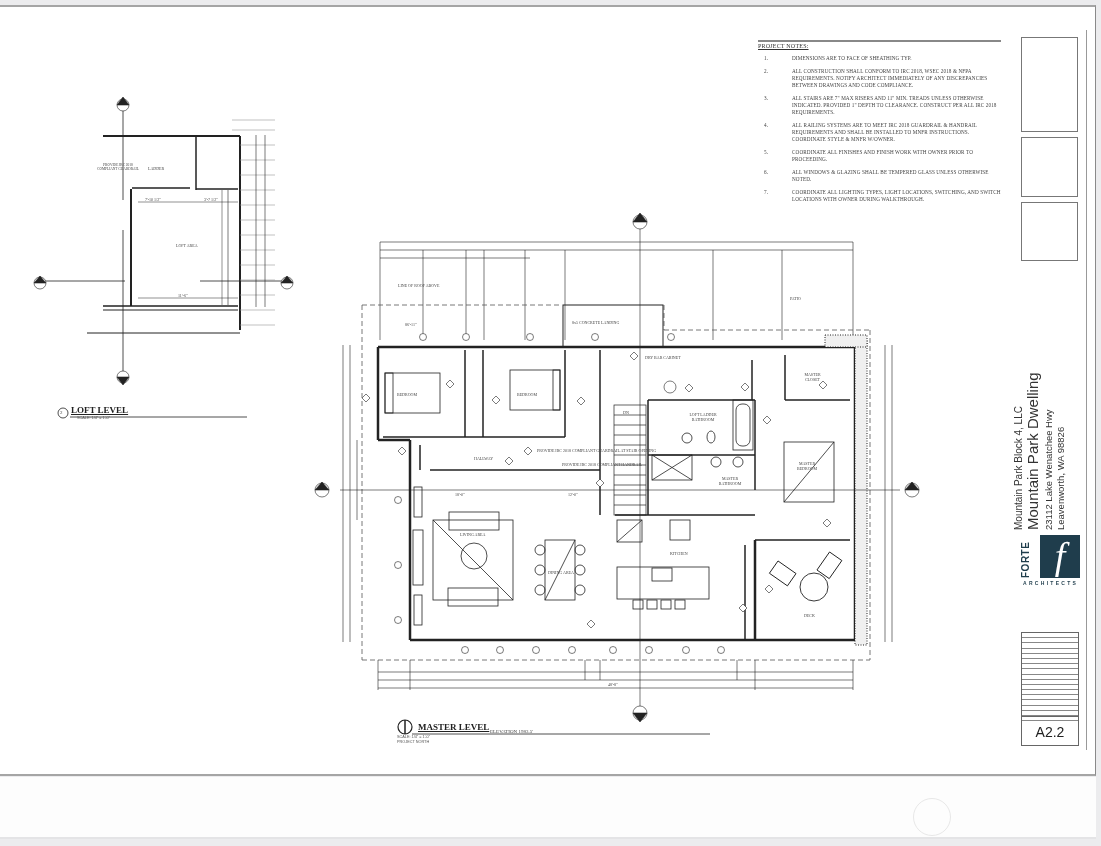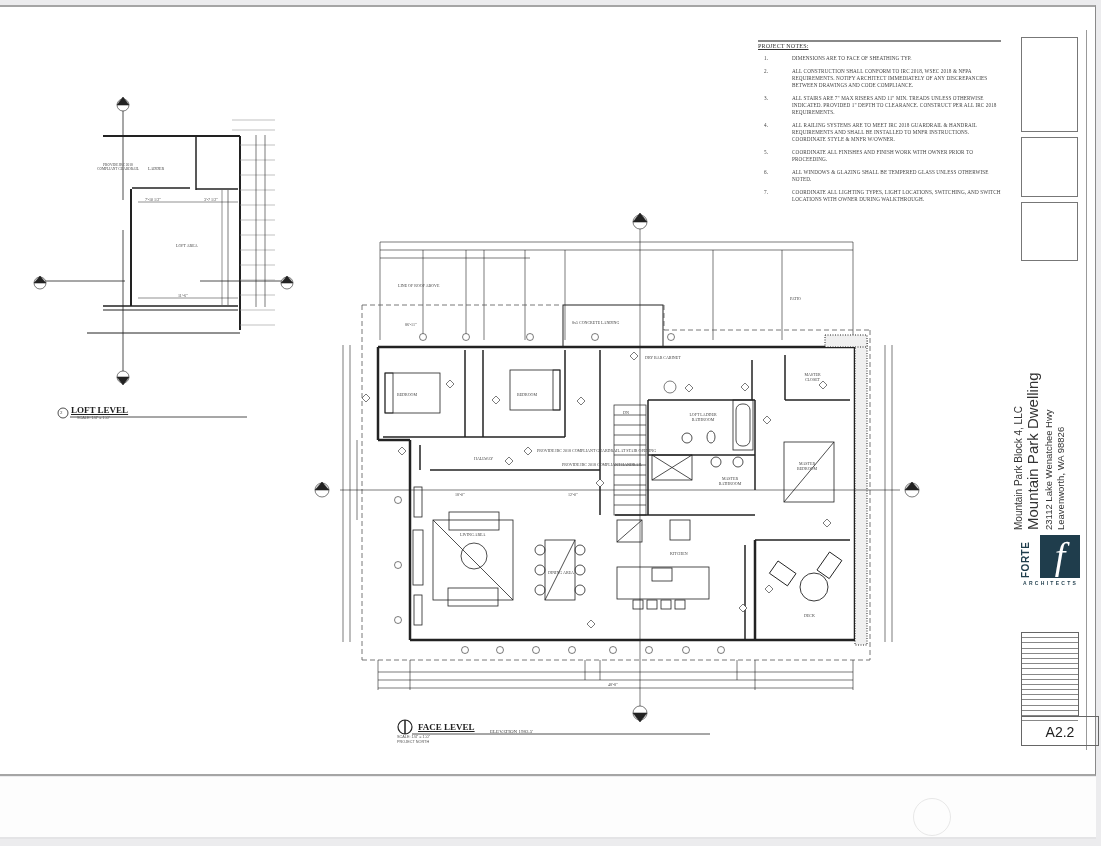--- a/index.html
+++ b/index.html
@@ -13,21 +13,21 @@
   .note { display:flex; font-size:5.2px; line-height:7px; color:#444; margin-top:6px; letter-spacing:0.1px; }
   .note .n { width:28px; flex:none; padding-left:6px; }
   .note .t { flex:1; }
   .tb-box { position:absolute; left:1021px; border:1px solid #777; width:57px; box-sizing:border-box; }
   .rot { position:absolute; transform-origin:left top; transform:rotate(-90deg); white-space:nowrap; font-family:"Liberation Sans", sans-serif; color:#333; }
   .logo-box { position:absolute; left:1040px; top:535px; width:40px; height:43px; background:#1f3d4c; color:#fff; font-size:38px; font-style:italic; text-align:center; line-height:43px; font-family:"Liberation Serif", serif; }
   .forte { position:absolute; left:1020px; top:578px; font-family:"Liberation Sans", sans-serif; font-weight:bold; font-size:10px; color:#1f3d4c; transform-origin:left top; transform:rotate(-90deg); letter-spacing:0.5px; }
   .architects { position:absolute; left:1023px; top:580px; font-family:"Liberation Sans", sans-serif; font-size:5px; letter-spacing:2.3px; color:#1f3d4c; font-weight:bold; }
   .rev-table { position:absolute; left:1021px; top:632px; width:58px; height:85px; border:1px solid #666; box-sizing:border-box; }
   .rev-row { height:4.2px; border-bottom:1px solid #888; }
-  .sheet-num { position:absolute; left:1021px; top:716px; width:78px; height:30px; border:1px solid #666; box-sizing:border-box; text-align:center; font-size:14px; line-height:30px; color:#222; font-family:"Liberation Sans", sans-serif; }
+  .sheet-num { position:absolute; left:1021px; top:716px; width:58px; height:30px; border:1px solid #666; box-sizing:border-box; text-align:center; font-size:14px; line-height:30px; color:#222; font-family:"Liberation Sans", sans-serif; }
   .lbl { position:absolute; font-size:4px; color:#444; font-family:"Liberation Serif", serif; white-space:nowrap; }
   .title-lg { position:absolute; font-family:"Liberation Serif", serif; font-weight:bold; color:#222; font-size:9px; text-decoration:underline; }
   .scale { position:absolute; font-size:3.8px; color:#555; font-family:"Liberation Sans", sans-serif; }
 </style>
 </head>
 <body>
 
 <div class="sheet"></div>
 
 <svg class="plan" width="1101" height="846" viewBox="0 0 1101 846">
@@ -316,21 +316,21 @@
 <div class="lbl" style="left:715px;top:476px;width:30px;white-space:normal;text-align:center;">MASTER BATHROOM</div>
 <div class="lbl" style="left:793px;top:461px;width:28px;white-space:normal;text-align:center;">MASTER BEDROOM</div>
 <div class="lbl" style="left:800px;top:372px;width:25px;white-space:normal;text-align:center;">MASTER CLOSET</div>
 <div class="lbl" style="left:804px;top:613px;">DECK</div>
 <div class="lbl" style="left:405px;top:322px;">86'-11"</div>
 <div class="lbl" style="left:455px;top:492px;">18'-0"</div>
 <div class="lbl" style="left:568px;top:492px;">12'-0"</div>
 <div class="lbl" style="left:623px;top:410px;">DN</div>
 <div class="lbl" style="left:608px;top:682px;">48'-8"</div>
 
-<div class="title-lg" style="left:418px;top:722px;">FACE LEVEL</div>
+<div class="title-lg" style="left:418px;top:722px;">MASTER LEVEL</div>
 <div class="scale" style="left:397px;top:735px;">SCALE: 1/4" = 1'-0"</div>
 <div class="scale" style="left:397px;top:740px;">PROJECT NORTH</div>
 <div class="lbl" style="left:490px;top:729px;font-size:5px;">ELEVATION 1983.5'</div>
 
 <div class="lbl" style="left:93px;top:163px;width:50px;white-space:normal;text-align:center;font-size:3.5px;">PROVIDE IRC 2018 COMPLIANT GUARDRAIL</div>
 <div class="lbl" style="left:148px;top:166px;">LADDER</div>
 <div class="lbl" style="left:176px;top:243px;">LOFT AREA</div>
 <div class="lbl" style="left:145px;top:197px;">7'-10 1/2"</div>
 <div class="lbl" style="left:204px;top:197px;">3'-7 1/2"</div>
 <div class="lbl" style="left:178px;top:293px;">11'-6"</div>

